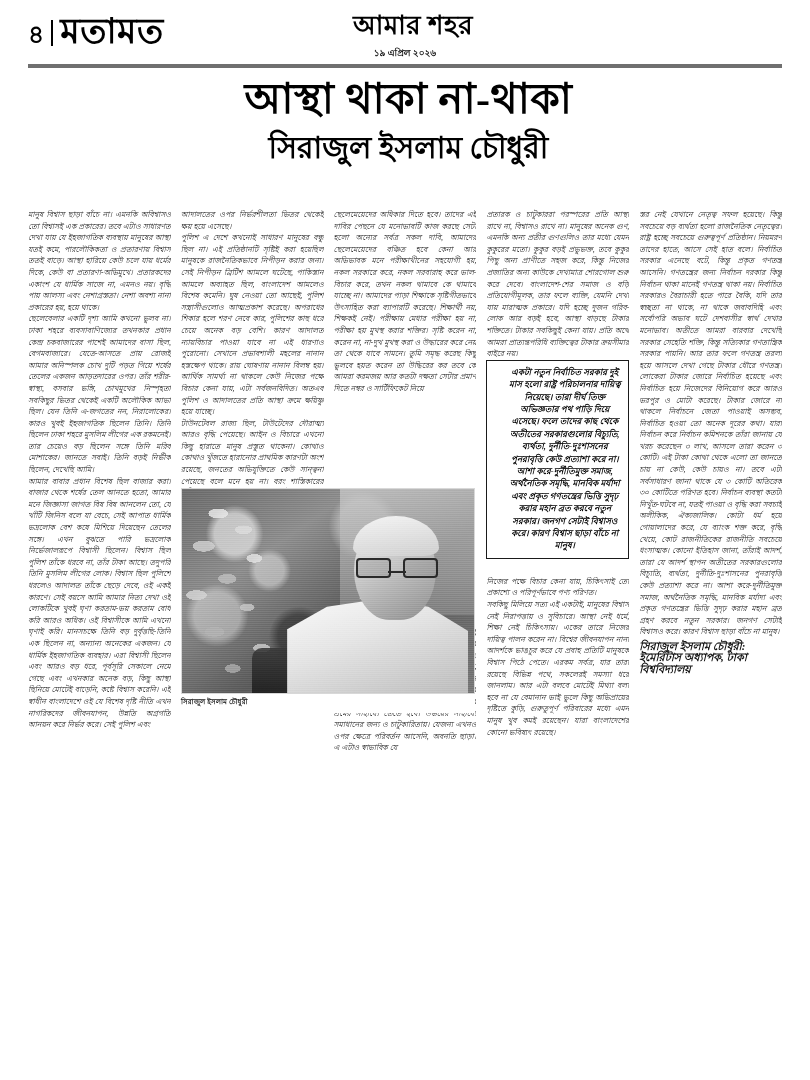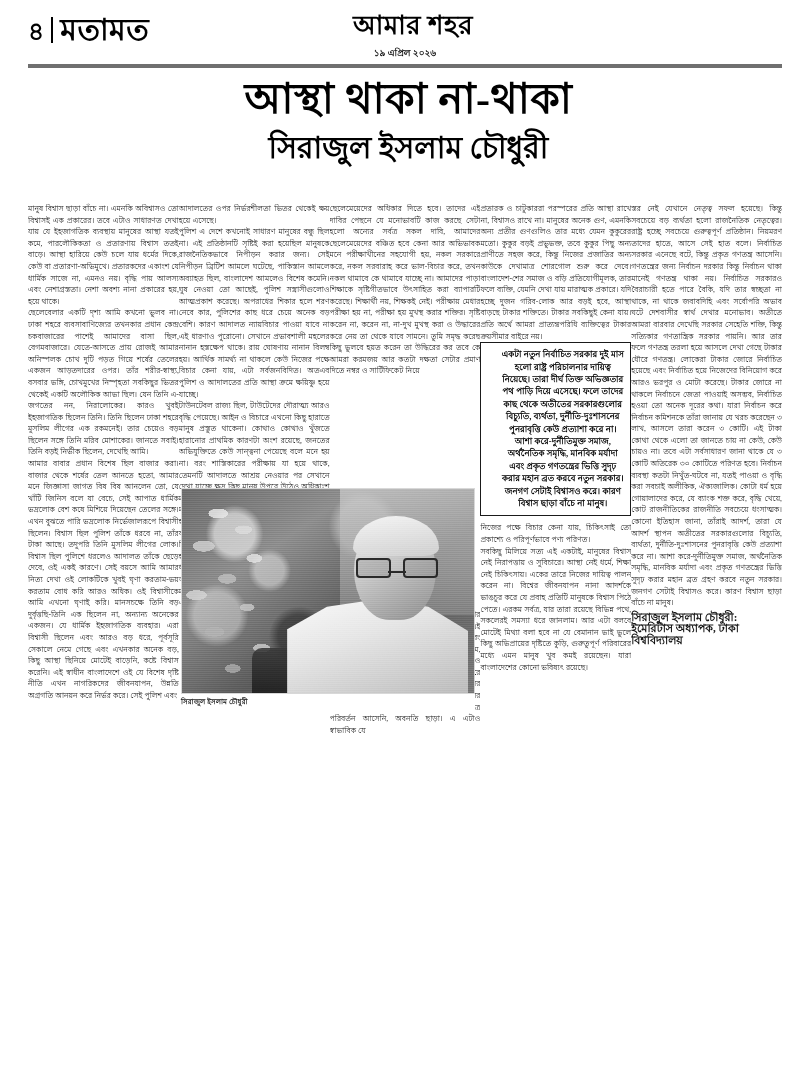--- a/index.html
+++ b/index.html
@@ -46,21 +46,21 @@
   }
   .folio-sep {
     display: inline-block;
     width: 2px;
     height: 26px;
     background: #000;
     position: relative;
     top: 3px;
   }
   .folio-section {
-    font-size: 30px;
+    font-size: 35px;
     font-weight: 700;
     line-height: 1;
     letter-spacing: 0.5px;
     color: #000;
   }
   .paper-brand {
     position: absolute;
     left: 0;
     right: 0;
     top: 12px;
@@ -110,25 +110,27 @@
     font-weight: 700;
     line-height: 1.2;
     color: #000;
     margin: 6px 0 0 0;
   }
 
   
   .columns {
     position: absolute;
     left: 28px;
-    top: 203px;
+    top: 209px;
     width: 754px;
     height: 856px;
     display: grid;
     grid-template-columns: repeat(5, 1fr);
+    column-gap: 10px;
+    font-style: italic;
   }
   .col {
     position: relative;
     overflow: hidden;
   }
   .col p {
     margin: 0 0 0 0;
     font-size: 7.6px;
     line-height: 11.6px;
     text-align: justify;
@@ -290,21 +292,21 @@
     inset: 0;
     background-image:
       repeating-linear-gradient(0deg, rgba(0,0,0,0.06) 0 1px, rgba(255,255,255,0.05) 1px 2px);
     mix-blend-mode: overlay;
   }
 
   
   .pullquote {
     border: 1.4px solid #1a1a1a;
     padding: 5px 5px 6px 19px;
-    margin: 0 0 6px 0;
+    margin: 0 0 17px 0;
     text-align: center;
     box-sizing: border-box;
   }
   .pullquote p {
     margin: 0;
     font-size: 8.6px;
     line-height: 12.4px;
     font-weight: 700;
     text-align: center;
     color: #000;

